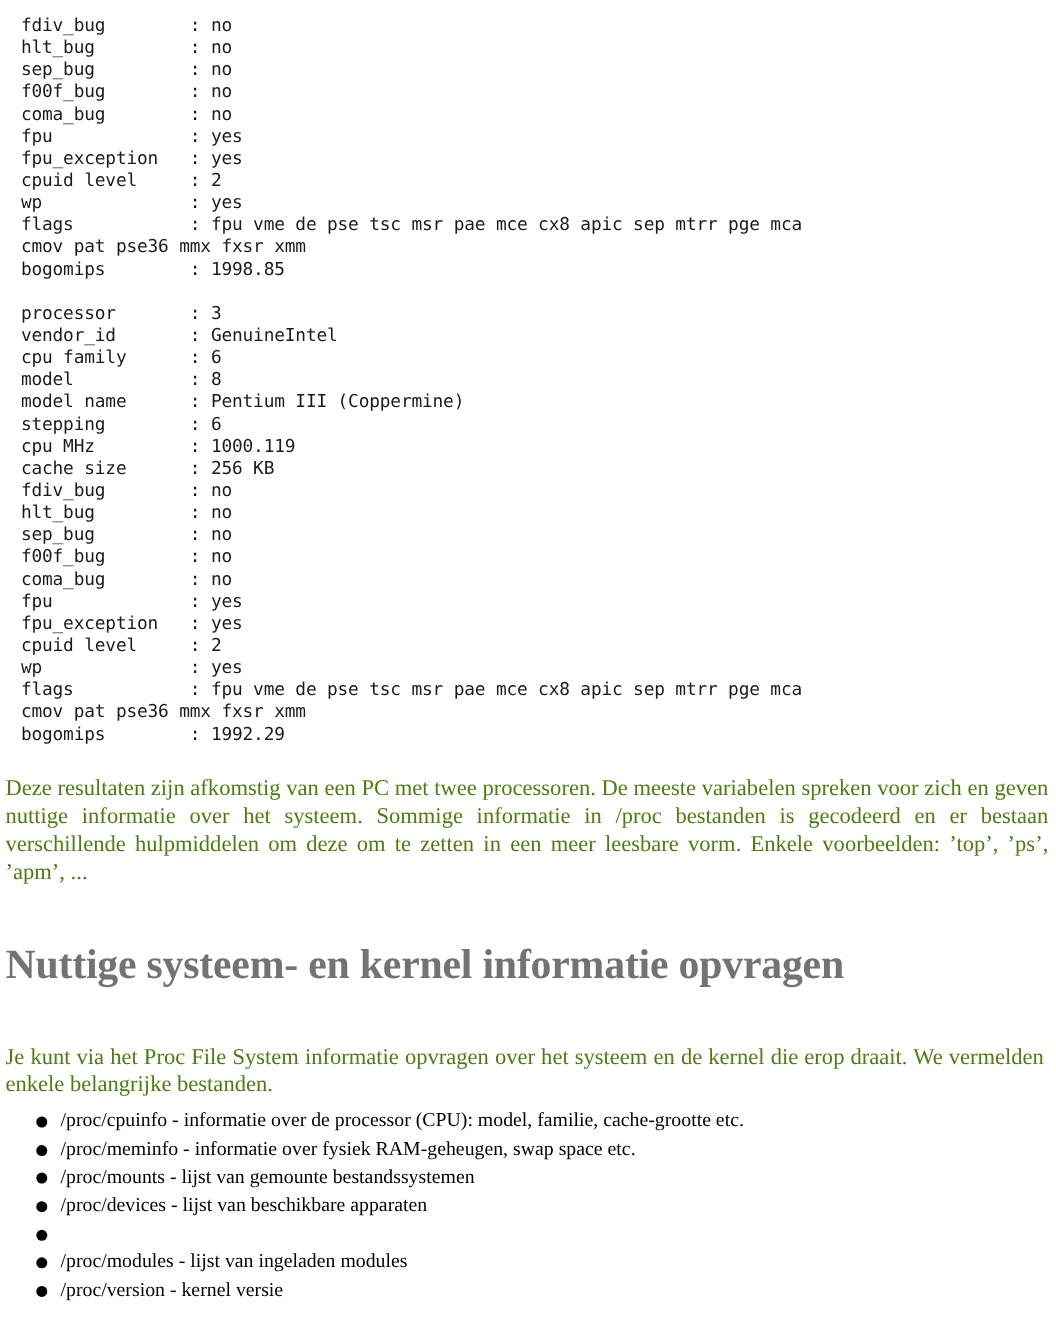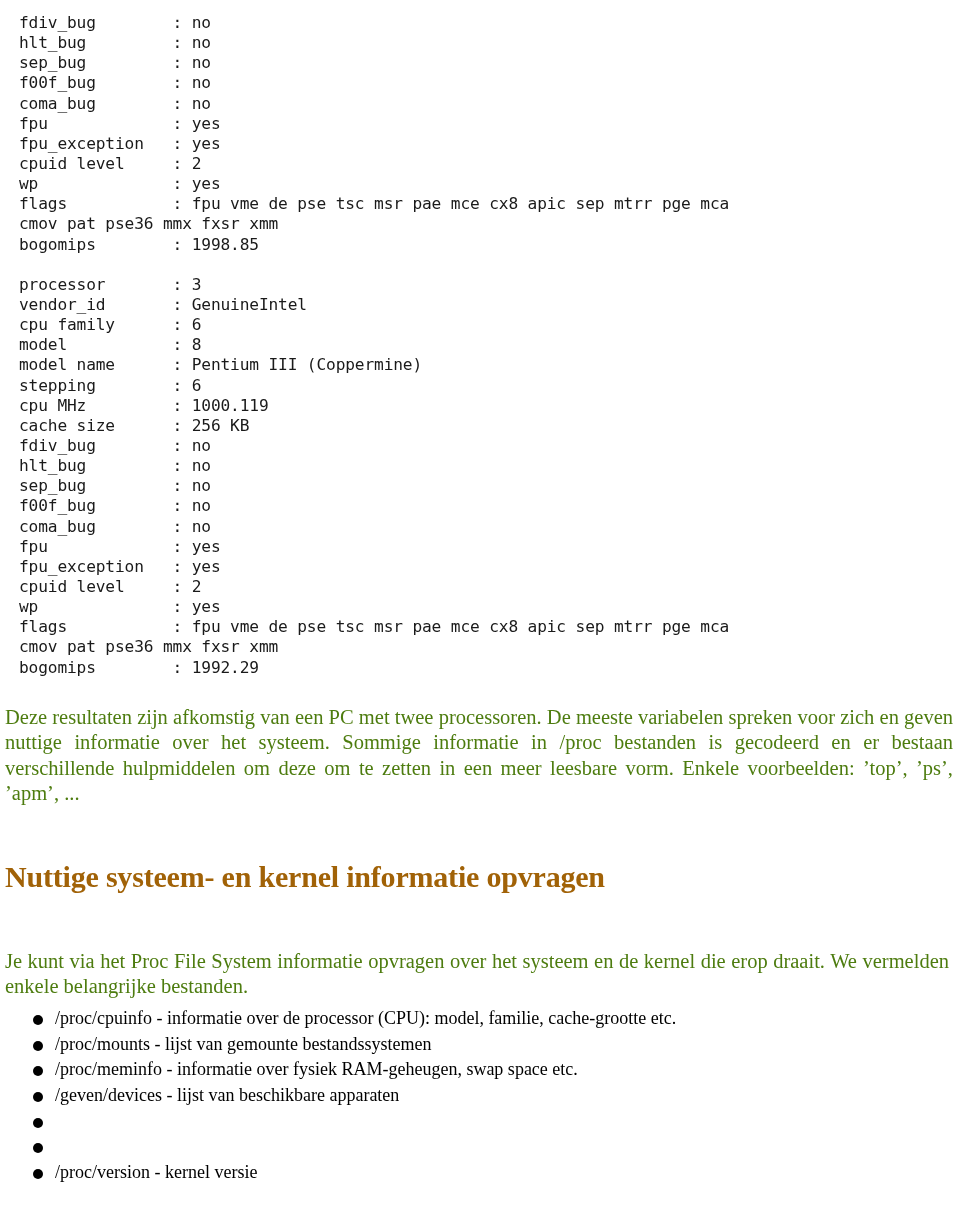--- a/index.html
+++ b/index.html
@@ -63,25 +63,25 @@
     top: 928px;
     width: 944px;
   }
 
   
   .section-heading {
     position: absolute;
     left: 5px;
     top: 860px;
     width: 940px;
-    font-size: 30px;
+    font-size: 38px;
     line-height: 34px;
     font-weight: bold;
     letter-spacing: -0.2px;
-    color: #a16207;
+    color: #737373;
     margin: 0;
   }
 
   
   .bullet-list {
     position: absolute;
     left: 0;
     top: 1006px;
     width: 940px;
     margin: 0;
@@ -116,21 +116,21 @@
   <pre class="code-block" id="cpuinfo-listing"><span class="code-line">fdiv_bug        : no</span><span class="code-line">hlt_bug         : no</span><span class="code-line">sep_bug         : no</span><span class="code-line">f00f_bug        : no</span><span class="code-line">coma_bug        : no</span><span class="code-line">fpu             : yes</span><span class="code-line">fpu_exception   : yes</span><span class="code-line">cpuid level     : 2</span><span class="code-line">wp              : yes</span><span class="code-line">flags           : fpu vme de pse tsc msr pae mce cx8 apic sep mtrr pge mca</span><span class="code-line">cmov pat pse36 mmx fxsr xmm</span><span class="code-line">bogomips        : 1998.85</span><span class="code-line blank">&nbsp;</span><span class="code-line">processor       : 3</span><span class="code-line">vendor_id       : GenuineIntel</span><span class="code-line">cpu family      : 6</span><span class="code-line">model           : 8</span><span class="code-line">model name      : Pentium III (Coppermine)</span><span class="code-line">stepping        : 6</span><span class="code-line">cpu MHz         : 1000.119</span><span class="code-line">cache size      : 256 KB</span><span class="code-line">fdiv_bug        : no</span><span class="code-line">hlt_bug         : no</span><span class="code-line">sep_bug         : no</span><span class="code-line">f00f_bug        : no</span><span class="code-line">coma_bug        : no</span><span class="code-line">fpu             : yes</span><span class="code-line">fpu_exception   : yes</span><span class="code-line">cpuid level     : 2</span><span class="code-line">wp              : yes</span><span class="code-line">flags           : fpu vme de pse tsc msr pae mce cx8 apic sep mtrr pge mca</span><span class="code-line">cmov pat pse36 mmx fxsr xmm</span><span class="code-line">bogomips        : 1992.29</span></pre>
 
   <p class="prose" id="intro-paragraph">Deze resultaten zijn afkomstig van een PC met twee processoren. De meeste variabelen spreken voor zich en geven nuttige informatie over het systeem. Sommige informatie in /proc bestanden is gecodeerd en er bestaan verschillende hulpmiddelen om deze om te zetten in een meer leesbare vorm. Enkele voorbeelden: ’top’, ’ps’, ’apm’, ...</p>
 
   <h1 class="section-heading">Nuttige systeem- en kernel informatie opvragen</h1>
 
   <p class="prose" id="section-paragraph">Je kunt via het Proc File System informatie opvragen over het systeem en de kernel die erop draait. We vermelden enkele belangrijke bestanden.</p>
 
   <ul class="bullet-list" id="proc-files-list">
       <li><span class="bullet-glyph"></span><span>/proc/cpuinfo - informatie over de processor (CPU): model, familie, cache-grootte etc.</span></li>
+      <li><span class="bullet-glyph"></span><span>/proc/meminfo - informatie over fysiek RAM-geheugen, swap space etc.</span></li>
       <li><span class="bullet-glyph"></span><span>/proc/mounts - lijst van gemounte bestandssystemen</span></li>
-      <li><span class="bullet-glyph"></span><span>/proc/meminfo - informatie over fysiek RAM-geheugen, swap space etc.</span></li>
-      <li><span class="bullet-glyph"></span><span>/geven/devices - lijst van beschikbare apparaten</span></li>
+      <li><span class="bullet-glyph"></span><span>/proc/devices - lijst van beschikbare apparaten</span></li>
       <li><span class="bullet-glyph"></span></li>
-      <li><span class="bullet-glyph"></span></li>
+      <li><span class="bullet-glyph"></span><span>/proc/modules - lijst van ingeladen modules</span></li>
       <li><span class="bullet-glyph"></span><span>/proc/version - kernel versie</span></li>
     </ul>
 
 </div>
 
 </body></html>

